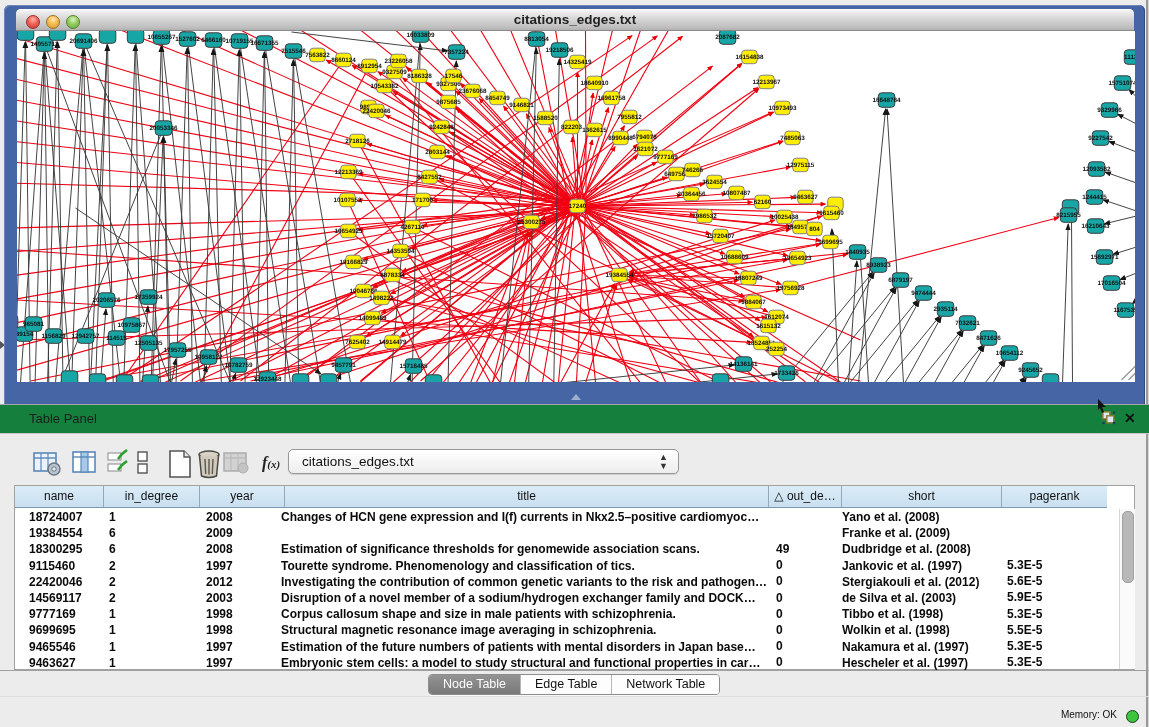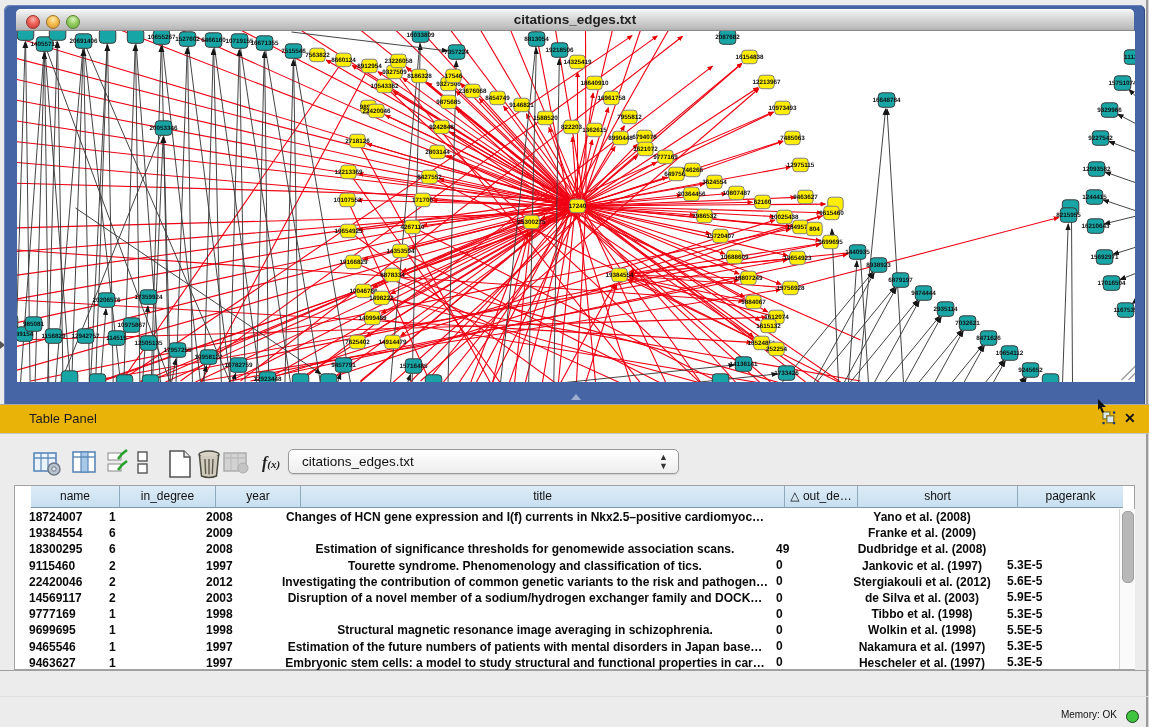--- a/index.html
+++ b/index.html
@@ -16,47 +16,47 @@
 #titlebar .t{position:absolute;left:0;right:0;top:3px;text-align:center;
  font-size:13.5px;font-weight:bold;color:#222;}
 .tl{position:absolute;top:5.5px;width:12px;height:12px;border-radius:50%;}
 #tl1{left:10px;background:radial-gradient(circle at 50% 30%,#ffb3ad,#ee6156 45%,#c33a31);border:1px solid #99302c;}
 #tl2{left:30px;background:radial-gradient(circle at 50% 30%,#ffe9b0,#f5bd4f 45%,#d09233);border:1px solid #9d7226;}
 #tl3{left:49.5px;background:radial-gradient(circle at 50% 30%,#d9f2c0,#95cc60 45%,#6aa53c);border:1px solid #59822f;}
 #canvas{position:absolute;left:12.5px;top:26px;width:1118px;height:351px;background:#fff;overflow:hidden;}
 #notch{position:absolute;left:567px;bottom:4px;width:0;height:0;
  border-left:5px solid transparent;border-right:5px solid transparent;border-bottom:6px solid #9db0d0;}
 
-#tpbar{position:absolute;left:0;top:404px;width:1149px;height:28px;background:#eab308;
+#tpbar{position:absolute;left:0;top:404px;width:1149px;height:28px;background:#15803d;
  border-top:1px solid #a9a9a9;border-bottom:1px solid #c6c6c6;}
 #tpbar .t{position:absolute;left:29px;top:6px;font-size:13px;color:#1d1d1d;}
 #floaticon{position:absolute;left:1102px;top:411px;width:14px;height:14px;}
 #closeicon{position:absolute;left:1124px;top:410px;font-size:14px;font-weight:bold;color:#111;}
 
 #toolbar{position:absolute;left:14px;top:438px;width:1121px;height:44px;}
 .ico{position:absolute;top:11px;}
 #combo{position:absolute;left:288px;top:449px;width:391px;height:25px;box-sizing:border-box;
  border:1px solid #989898;border-radius:5px;background:linear-gradient(#ffffff,#ededed);
  font-size:13.5px;color:#111;line-height:23px;padding-left:13px;box-shadow:0 1px 1px rgba(0,0,0,0.12);}
 #combo .arr{position:absolute;right:10px;top:3px;font-size:9px;color:#333;line-height:9px;}
 
 #tablebox{position:absolute;left:14px;top:485px;width:1121px;height:185px;background:#fff;
  border:1px solid #a2a2a2;box-sizing:border-box;}
-#thead{position:absolute;left:16px;top:0;width:1092px;height:18px;background:#fff;}
+#thead{position:absolute;left:0;top:0;width:1092px;height:18px;background:#fff;}
 .th{position:absolute;top:0;height:22px;line-height:21px;text-align:center;font-size:12px;color:#111;
  border-right:1px solid #8fa9bd;border-bottom:1px solid #7d98ac;box-sizing:border-box;background:linear-gradient(#dcecf7,#c8dff0);}
 #tbody{position:absolute;left:0;top:23px;width:1119px;height:161px;overflow:hidden;}
 .tr{position:relative;height:16.2px;line-height:16.2px;font-size:12px;color:#0a0a0a;white-space:nowrap;font-weight:bold;}
 .c{position:absolute;top:0;height:16.2px;overflow:hidden;}
 .c0{left:14px;width:85px;}
 .c1{left:94px;width:95px;}
 .c2{left:191px;width:85px;}
-.c3{left:266px;width:488px;text-align:center;}
+.c3{left:266px;width:488px;}
 .c4{left:761px;width:70px;margin-top:32px;}
-.c5{left:827px;width:160px;text-align:center;}
+.c5{left:827px;width:160px;text-align:left;}
 .c6{left:992px;width:100px;margin-top:48px;}
 #vsb{position:absolute;left:1104px;top:23px;bottom:0px;width:15px;border-left:1px solid #d5d5d5;background:#fafafa;}#vsb .th2{position:absolute;left:2px;top:2px;width:10px;height:70px;border-radius:5px;background:#b8b8b8;border:1px solid #a0a0a0;}
 
 #tabline{position:absolute;left:0;top:670px;width:1149px;height:0;border-top:1px solid #9f9f9f;}
 #tabs{position:absolute;left:428px;top:674px;height:19px;display:flex;
  border:1px solid #8d8d8d;border-radius:4px;overflow:hidden;background:#fff;
  box-shadow:0 1px 0 rgba(255,255,255,0.7);}
 .tab{height:19px;line-height:18px;font-size:12.5px;padding:0 14px;color:#111;background:#fdfdfd;}
 .tab.sel{background:linear-gradient(#949494,#787878);color:#fff;}
 .tab+.tab{border-left:1px solid #b5b5b5;}
@@ -758,20 +758,21 @@
           <div class="c c2">2003</div>
           <div class="c c3">Disruption of a novel member of a sodium/hydrogen exchanger family and DOCK…</div>
           <div class="c c4">0</div>
           <div class="c c5">de Silva et al. (2003)</div>
           <div class="c c6">5.3E-5</div>
         </div>
 <div class="tr">
           <div class="c c0">9777169</div>
           <div class="c c1">1</div>
           <div class="c c2">1998</div>
+          <div class="c c3">Corpus callosum shape and size in male patients with schizophrenia.</div>
           <div class="c c4">0</div>
           <div class="c c5">Tibbo et al. (1998)</div>
           <div class="c c6">5.3E-5</div>
         </div>
 <div class="tr">
           <div class="c c0">9699695</div>
           <div class="c c1">1</div>
           <div class="c c2">1998</div>
           <div class="c c3">Structural magnetic resonance image averaging in schizophrenia.</div>
           <div class="c c4">0</div>
@@ -796,19 +797,24 @@
           <div class="c c5">Hescheler et al. (1997)</div>
           <div class="c c6">5.3E-5</div>
         </div>
       </div>
     <div id="vsb">
         <div class="th2"></div>
       </div>
   </div>
 
   <div id="tabline"></div>
+  <div id="tabs">
+    <div class="tab sel">Node Table</div>
+    <div class="tab">Edge Table</div>
+    <div class="tab">Network Table</div>
+  </div>
   <svg style="position:absolute;left:1096px;top:399px" width="12" height="14" viewBox="0 0 12 14">
       <path d="M2,0 L10,8 L6,8 L8,13 L6,14 L4,9 L2,11 Z" fill="#111"></path>
     </svg>
     <div style="position:absolute;left:0;top:696px;width:1149px;height:0;border-top:1px solid #dedede"></div>
     <div id="mem">Memory: OK</div>
   <div id="memdot"></div>
 </div>
 
 </body></html>

